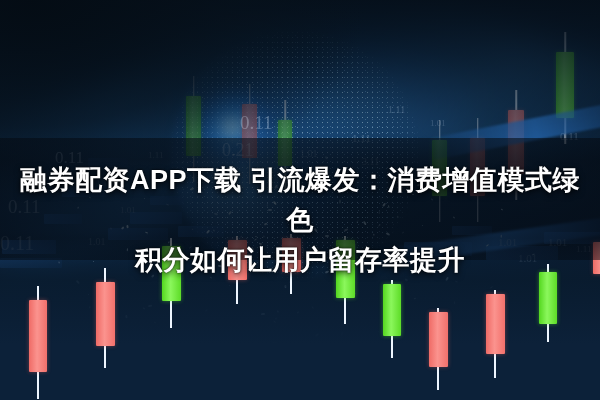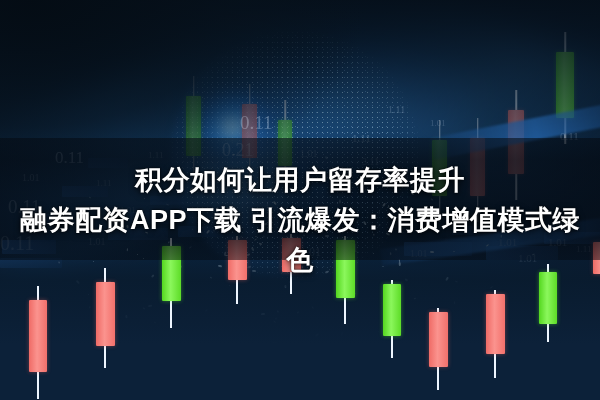--- a/index.html
+++ b/index.html
@@ -474,17 +474,17 @@
         <div class="body" style="top: 272px; height: 52px;"></div>
       </div>
       <div class="candle down" style="left: 592.5px; top: 0px; width: 18.75px; height: 400px;">
         <div class="body" style="top: 242px; height: 32px;"></div>
       </div>
     </div>
 
   <div class="text-band"></div>
 
   <div class="title-wrap">
+    <div class="title-line">融券配资APP下载 引流爆发：消费增值模式绿色</div>
     <div class="title-line">积分如何让用户留存率提升</div>
-    <div class="title-line">融券配资APP下载 引流爆发：消费增值模式绿色</div>
   </div>
 
 </div>
 
 </body></html>

